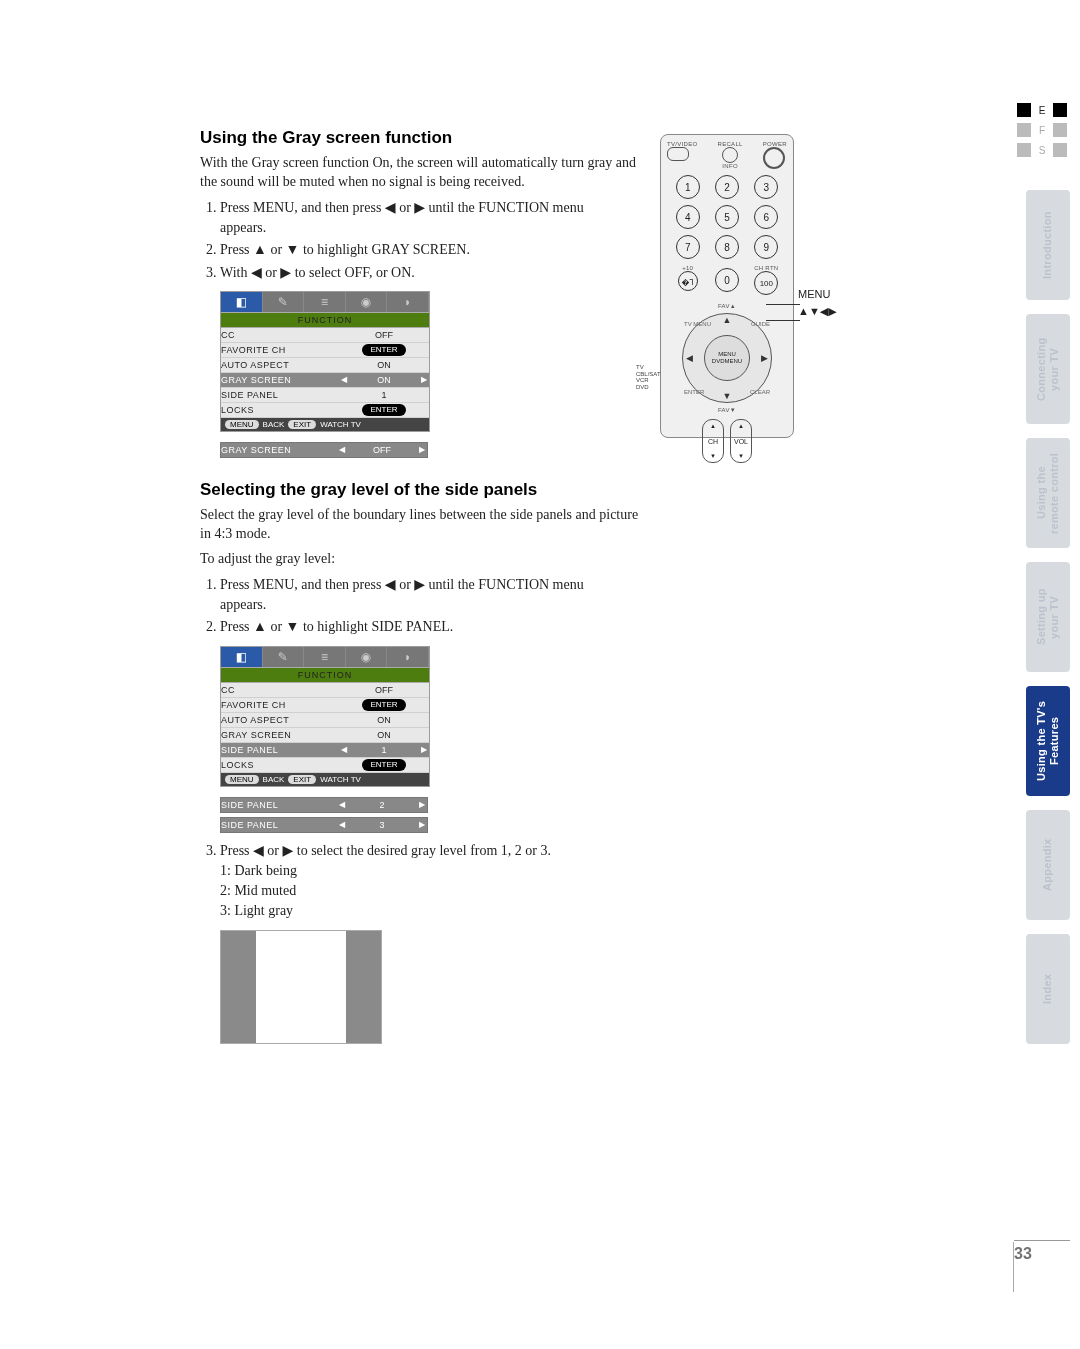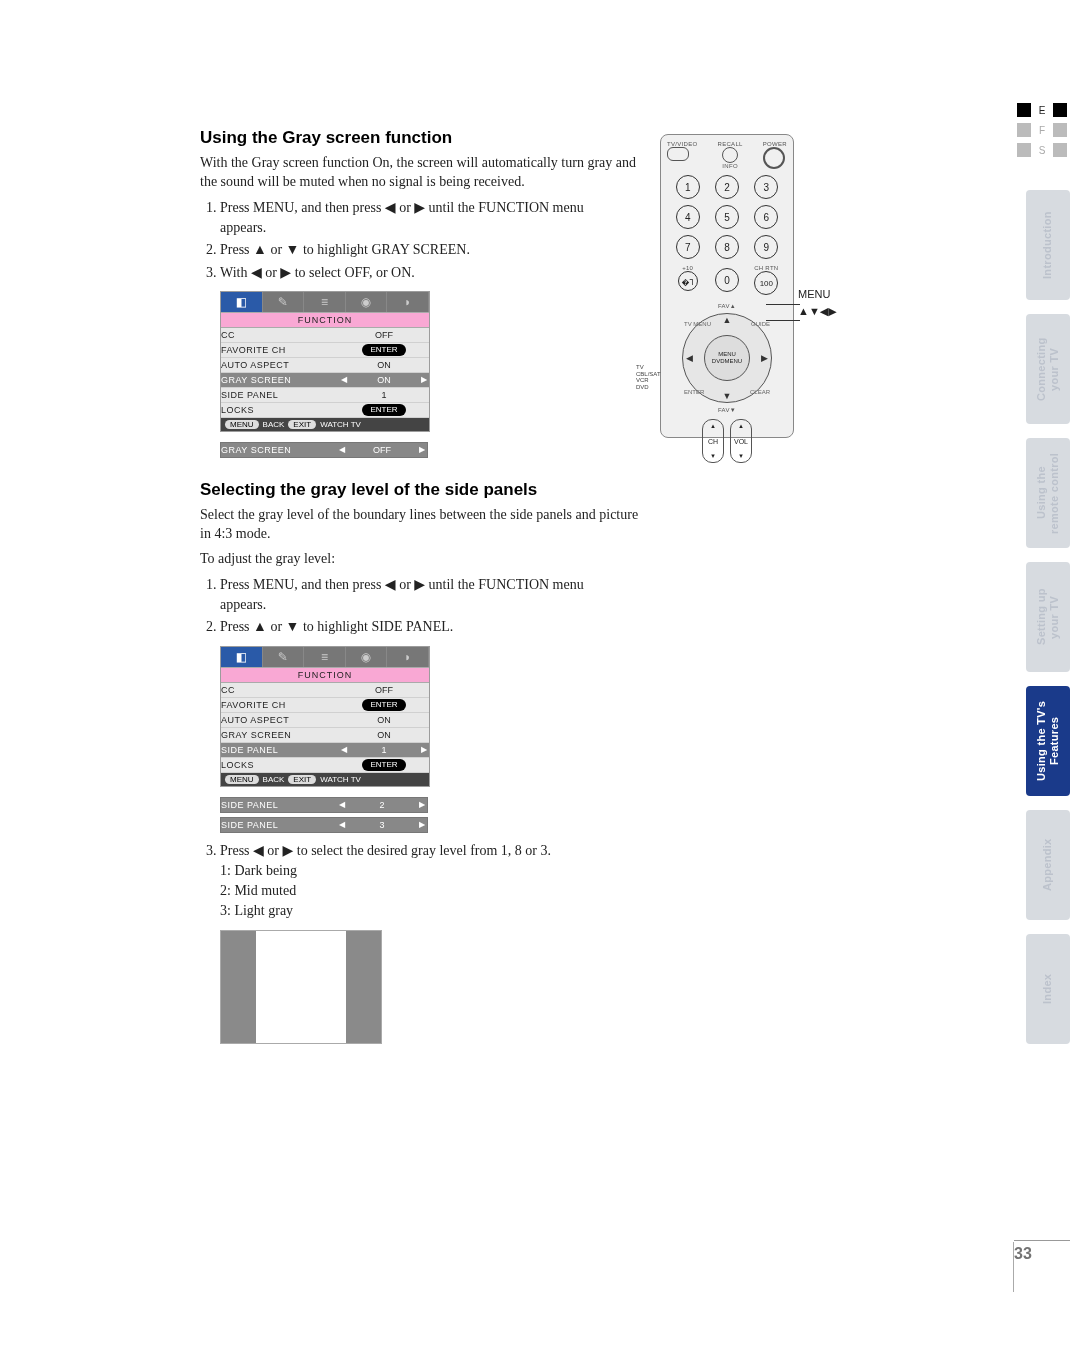--- a/index.html
+++ b/index.html
@@ -54,21 +54,21 @@
   }
   .osd-icons .ic {
     flex: 1;
     border-right: 1px solid #888;
     background: #777;
     display:flex;align-items:center;justify-content:center;
     color:#ccc;font-size:12px;
   }
   .osd-icons .ic.sel { background:#2a5aa8;color:#fff; }
   .osd-head {
-    background:#f9a8d4;text-align:center;font-size:9px;letter-spacing:1px;
+    background:#4d7c0f;text-align:center;font-size:9px;letter-spacing:1px;
     padding:2px 0;border-top:1px solid #aaa;border-bottom:1px solid #aaa;
   }
   .osd-row {
     display:flex;align-items:center;height:14px;
     border-bottom:1px solid #d0d0d0;
   }
   .osd-row.hl { background:#888;color:#fff; }
   .osd-row .lab { flex:1;letter-spacing:0.5px; }
   .osd-row .val { width:70px;text-align:center;position:relative; }
   .osd-row .tri-l,.osd-row .tri-r {
@@ -430,21 +430,21 @@
           <span class="lab">SIDE PANEL</span>
           <span class="tri-l">◀</span>
           <span class="val">3</span>
           <span class="tri-r">▶</span>
         </div>
       </div>
     </div>
 
   <ol class="steps" start="3" style="margin-top:8px;">
     <li>
-      <span>Press ◀ or ▶ to select the desired gray level from 1, 8 or 3.</span><br>
+      <span>Press ◀ or ▶ to select the desired gray level from 1, 2 or 3.</span><br>
       <span>1: Dark being</span><br>
       <span>2: Mid muted</span><br>
       <span>3: Light gray</span>
     </li>
   </ol>
 
   <div class="grayfig">
     <div class="bar"></div>
     <div class="mid"></div>
     <div class="bar"></div>

